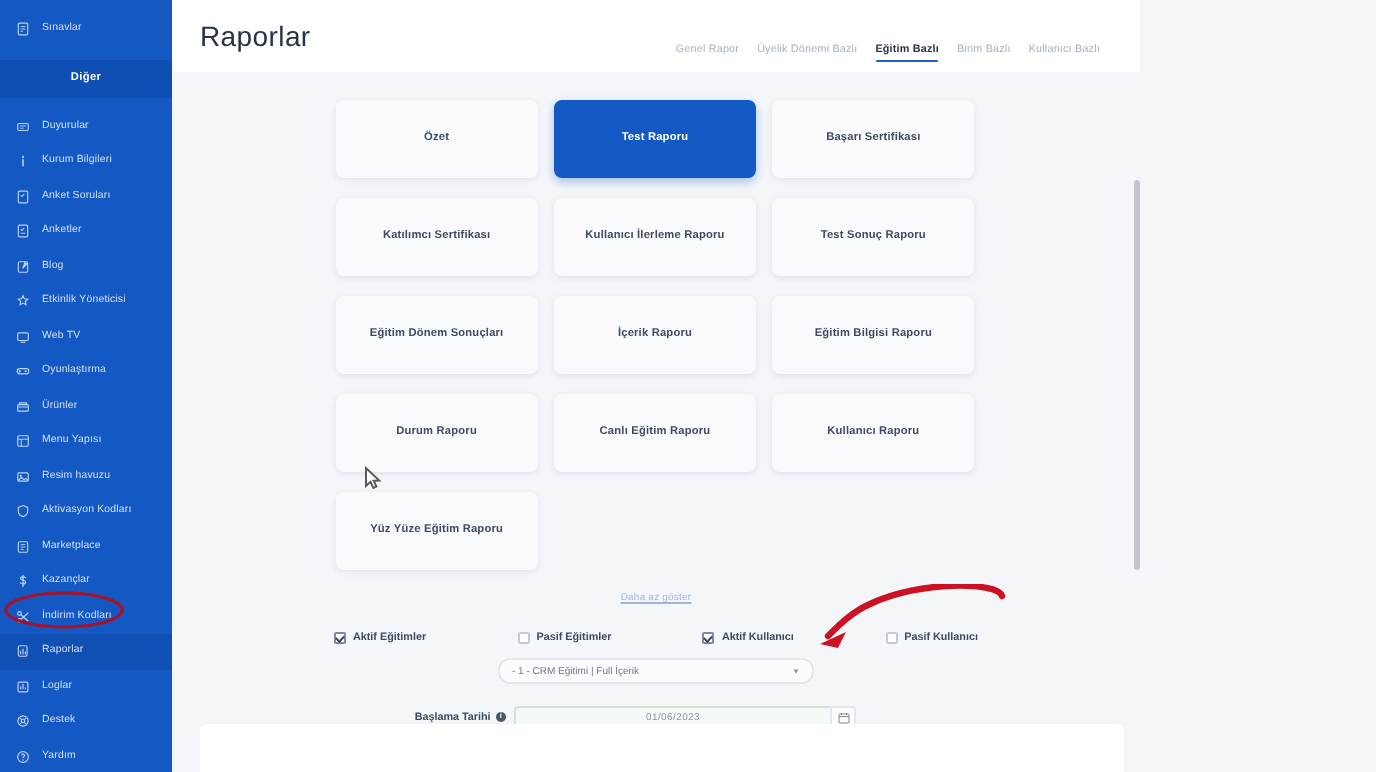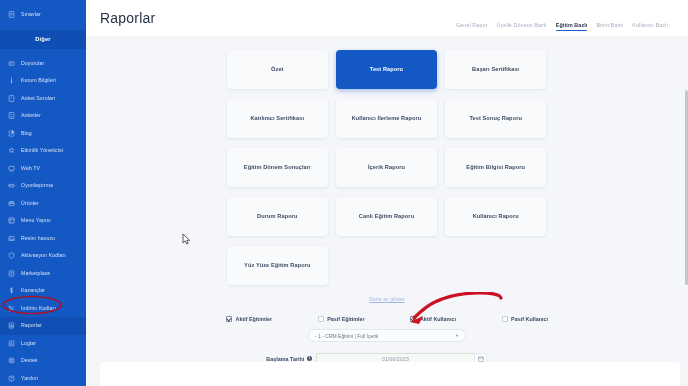--- a/index.html
+++ b/index.html
@@ -2,21 +2,21 @@
 <html><head>
 <meta charset="utf-8">
 <style>
   * { box-sizing: border-box; margin: 0; padding: 0; }
   html, body {
     width: 688px; height: 386px;
     overflow: hidden;
     font-family: "Liberation Sans", sans-serif;
     background: #f4f6fa;
   }
-  #app { position: relative; width: 688px; height: 386px; display: flex; align-items: flex-end; }
+  #app { position: relative; width: 570px; height: 386px; display: flex; align-items: flex-end; }
 
   
   .sidebar {
     width: 86px; height: 386px;
     background: #1458c4;
     color: #dbe6f7;
     overflow: hidden;
     flex: 0 0 86px;
     position: relative;
   }

